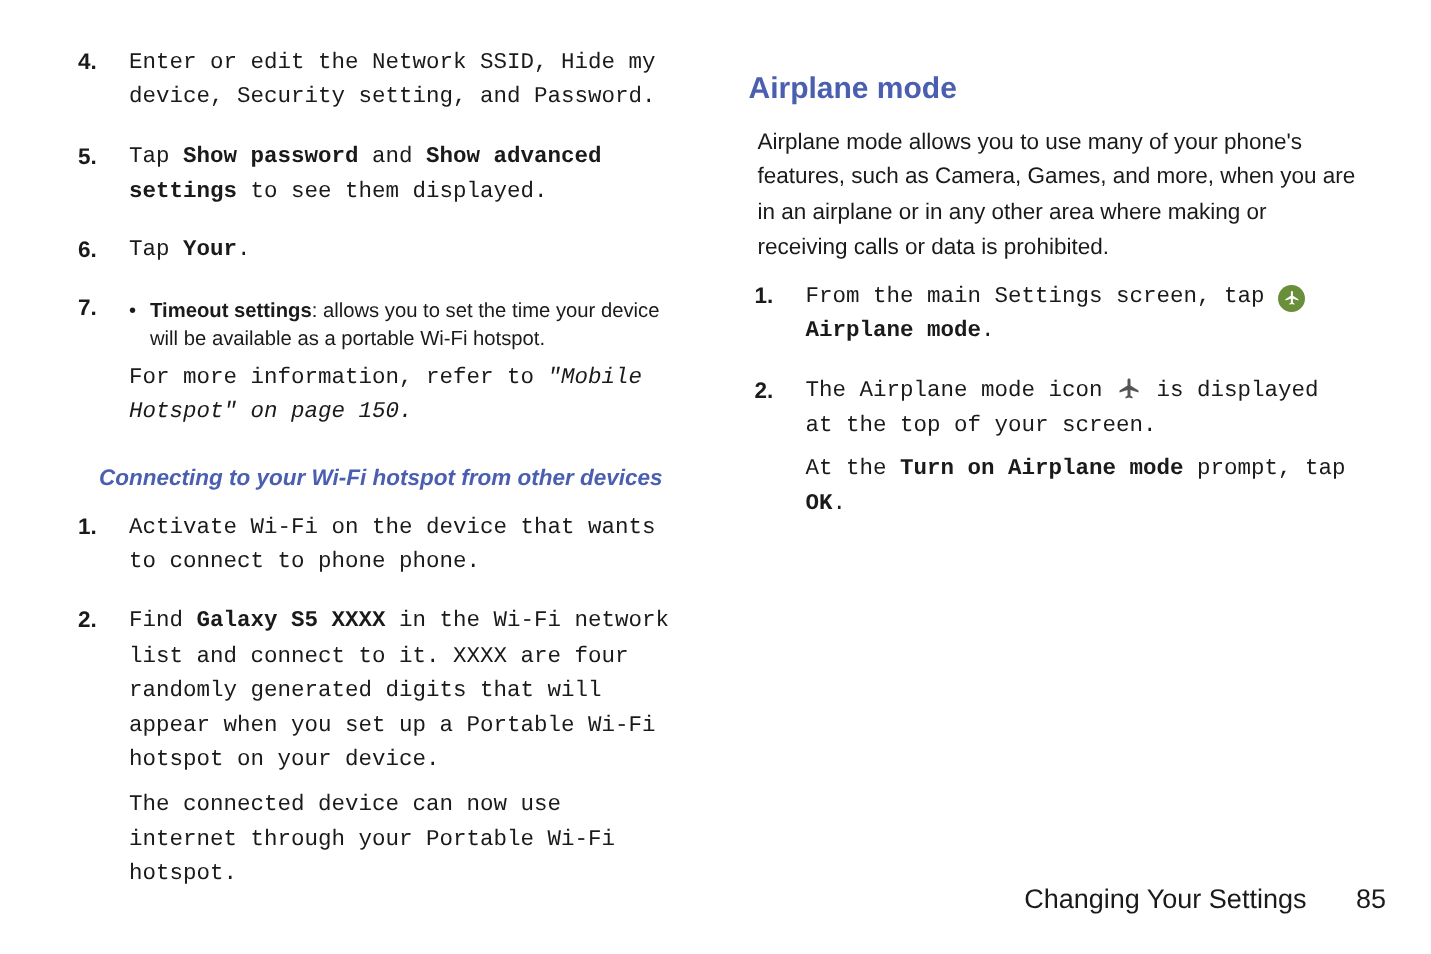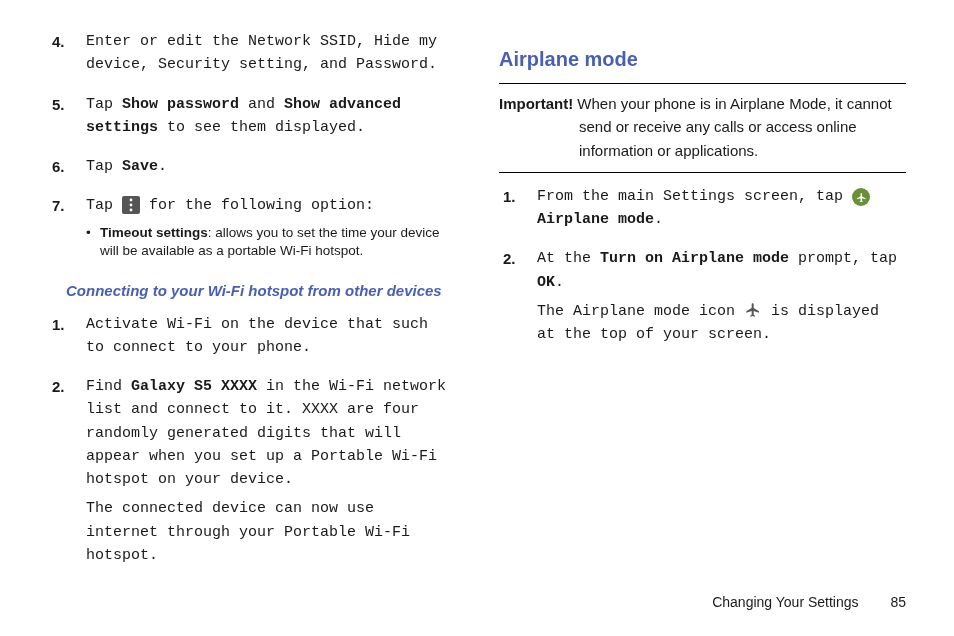--- a/index.html
+++ b/index.html
@@ -107,22 +107,22 @@
     width: 18px;
     height: 18px;
     vertical-align: -3px;
     align-items: center;
     justify-content: center;
   }
   .icon-plane-outline svg { width: 16px; height: 16px; fill: #555; }
   .footer {
     position: absolute;
     bottom: 26px;
-    right: 48px;
-    font-size: 14px;
+    right: 30px;
+    font-size: 18px;
   }
   .footer .pnum { margin-left: 28px; }
   .indent-left { padding-left: 38px; font-style: italic; }
 </style>
 </head>
 <body>
 
 <div class="columns">
 
   <div class="col">
@@ -135,90 +135,80 @@
         </li>
         <li>
           <span class="num">5.</span>
           <div class="step-body">
             <p>Tap <span class="bold">Show password</span> and <span class="bold">Show advanced settings</span> to see them displayed.</p>
           </div>
         </li>
         <li>
           <span class="num">6.</span>
           <div class="step-body">
-            <p>Tap <span class="bold">Save</span>.</p>
+            <p>Tap <span class="bold">Your</span>.</p>
           </div>
         </li>
         <li>
           <span class="num">7.</span>
           <div class="step-body">
-            <p>Tap <span class="icon-vert">
-                <svg viewBox="0 0 10 14">
-                  <circle cx="5" cy="2" r="1.4" fill="#fff"></circle>
-                  <circle cx="5" cy="7" r="1.4" fill="#fff"></circle>
-                  <circle cx="5" cy="12" r="1.4" fill="#fff"></circle>
-                </svg>
-              </span> for the following option:</p>
             <div class="bullet">
               <span class="dot">•</span>
               <span><span class="bold">Timeout settings</span>: allows you to set the time your device will be available as a portable Wi-Fi hotspot.</span>
             </div>
+            <p>For more information, refer to <span class="italic">"Mobile Hotspot"  on page 150.</span></p>
           </div>
         </li>
       </ol>
     <div class="indent-left">
       <div class="subhead-blue">Connecting to your Wi-Fi hotspot from other devices</div>
     </div>
     <ol class="steps" id="steps-b">
         <li>
           <span class="num">1.</span>
           <div class="step-body">
-            <p>Activate Wi-Fi on the device that such to connect to your phone.</p>
+            <p>Activate Wi-Fi on the device that wants to connect to phone phone.</p>
           </div>
         </li>
         <li>
           <span class="num">2.</span>
           <div class="step-body">
             <p>Find <span class="bold">Galaxy S5 XXXX</span> in the Wi-Fi network list and connect to it. XXXX are four randomly generated digits that will appear when you set up a Portable Wi-Fi hotspot on your device.</p>
             <p>The connected device can now use internet through your Portable Wi-Fi hotspot.</p>
           </div>
         </li>
       </ol>
   </div>
 
   <div class="col">
 
     <div class="section-head">Airplane mode</div>
-
-    <div class="note-block">
-      <span class="important-body">
-        <span class="label">Important!</span><span> When your phone is in Airplane Mode, it cannot send or receive any calls or access online information or applications.</span>
-      </span>
-    </div>
+    <p class="para">Airplane mode allows you to use many of your phone's features, such as Camera, Games, and more, when you are in an airplane or in any other area where making or receiving calls or data is prohibited.</p>
+
 
     <ol class="steps" id="steps-r">
         <li>
           <span class="num">1.</span>
           <div class="step-body">
             <p>From the main Settings screen, tap <span class="icon-plane-circle">
                 <svg viewBox="0 0 24 24">
                   <path d="M21 16v-2l-8-5V3.5c0-.83-.67-1.5-1.5-1.5S10 2.67 10 3.5V9l-8 5v2l8-2.5V19l-2 1.5V22l3.5-1 3.5 1v-1.5L13 19v-5.5l8 2.5z"></path>
                 </svg>
               </span> <span class="bold">Airplane mode</span>.</p>
           </div>
         </li>
         <li>
           <span class="num">2.</span>
           <div class="step-body">
-            <p>At the <span class="bold">Turn on Airplane mode</span> prompt, tap <span class="bold">OK</span>.</p>
             <p>The Airplane mode icon <span class="icon-plane-outline">
                 <svg viewBox="0 0 24 24">
                   <path d="M21 16v-2l-8-5V3.5c0-.83-.67-1.5-1.5-1.5S10 2.67 10 3.5V9l-8 5v2l8-2.5V19l-2 1.5V22l3.5-1 3.5 1v-1.5L13 19v-5.5l8 2.5z"></path>
                 </svg>
               </span> is displayed at the top of your screen.</p>
+            <p>At the <span class="bold">Turn on Airplane mode</span> prompt, tap <span class="bold">OK</span>.</p>
           </div>
         </li>
       </ol>
   </div>
 </div>
 
 <div class="footer">
   <span>Changing Your Settings</span>
   <span class="pnum">85</span>
 </div>

